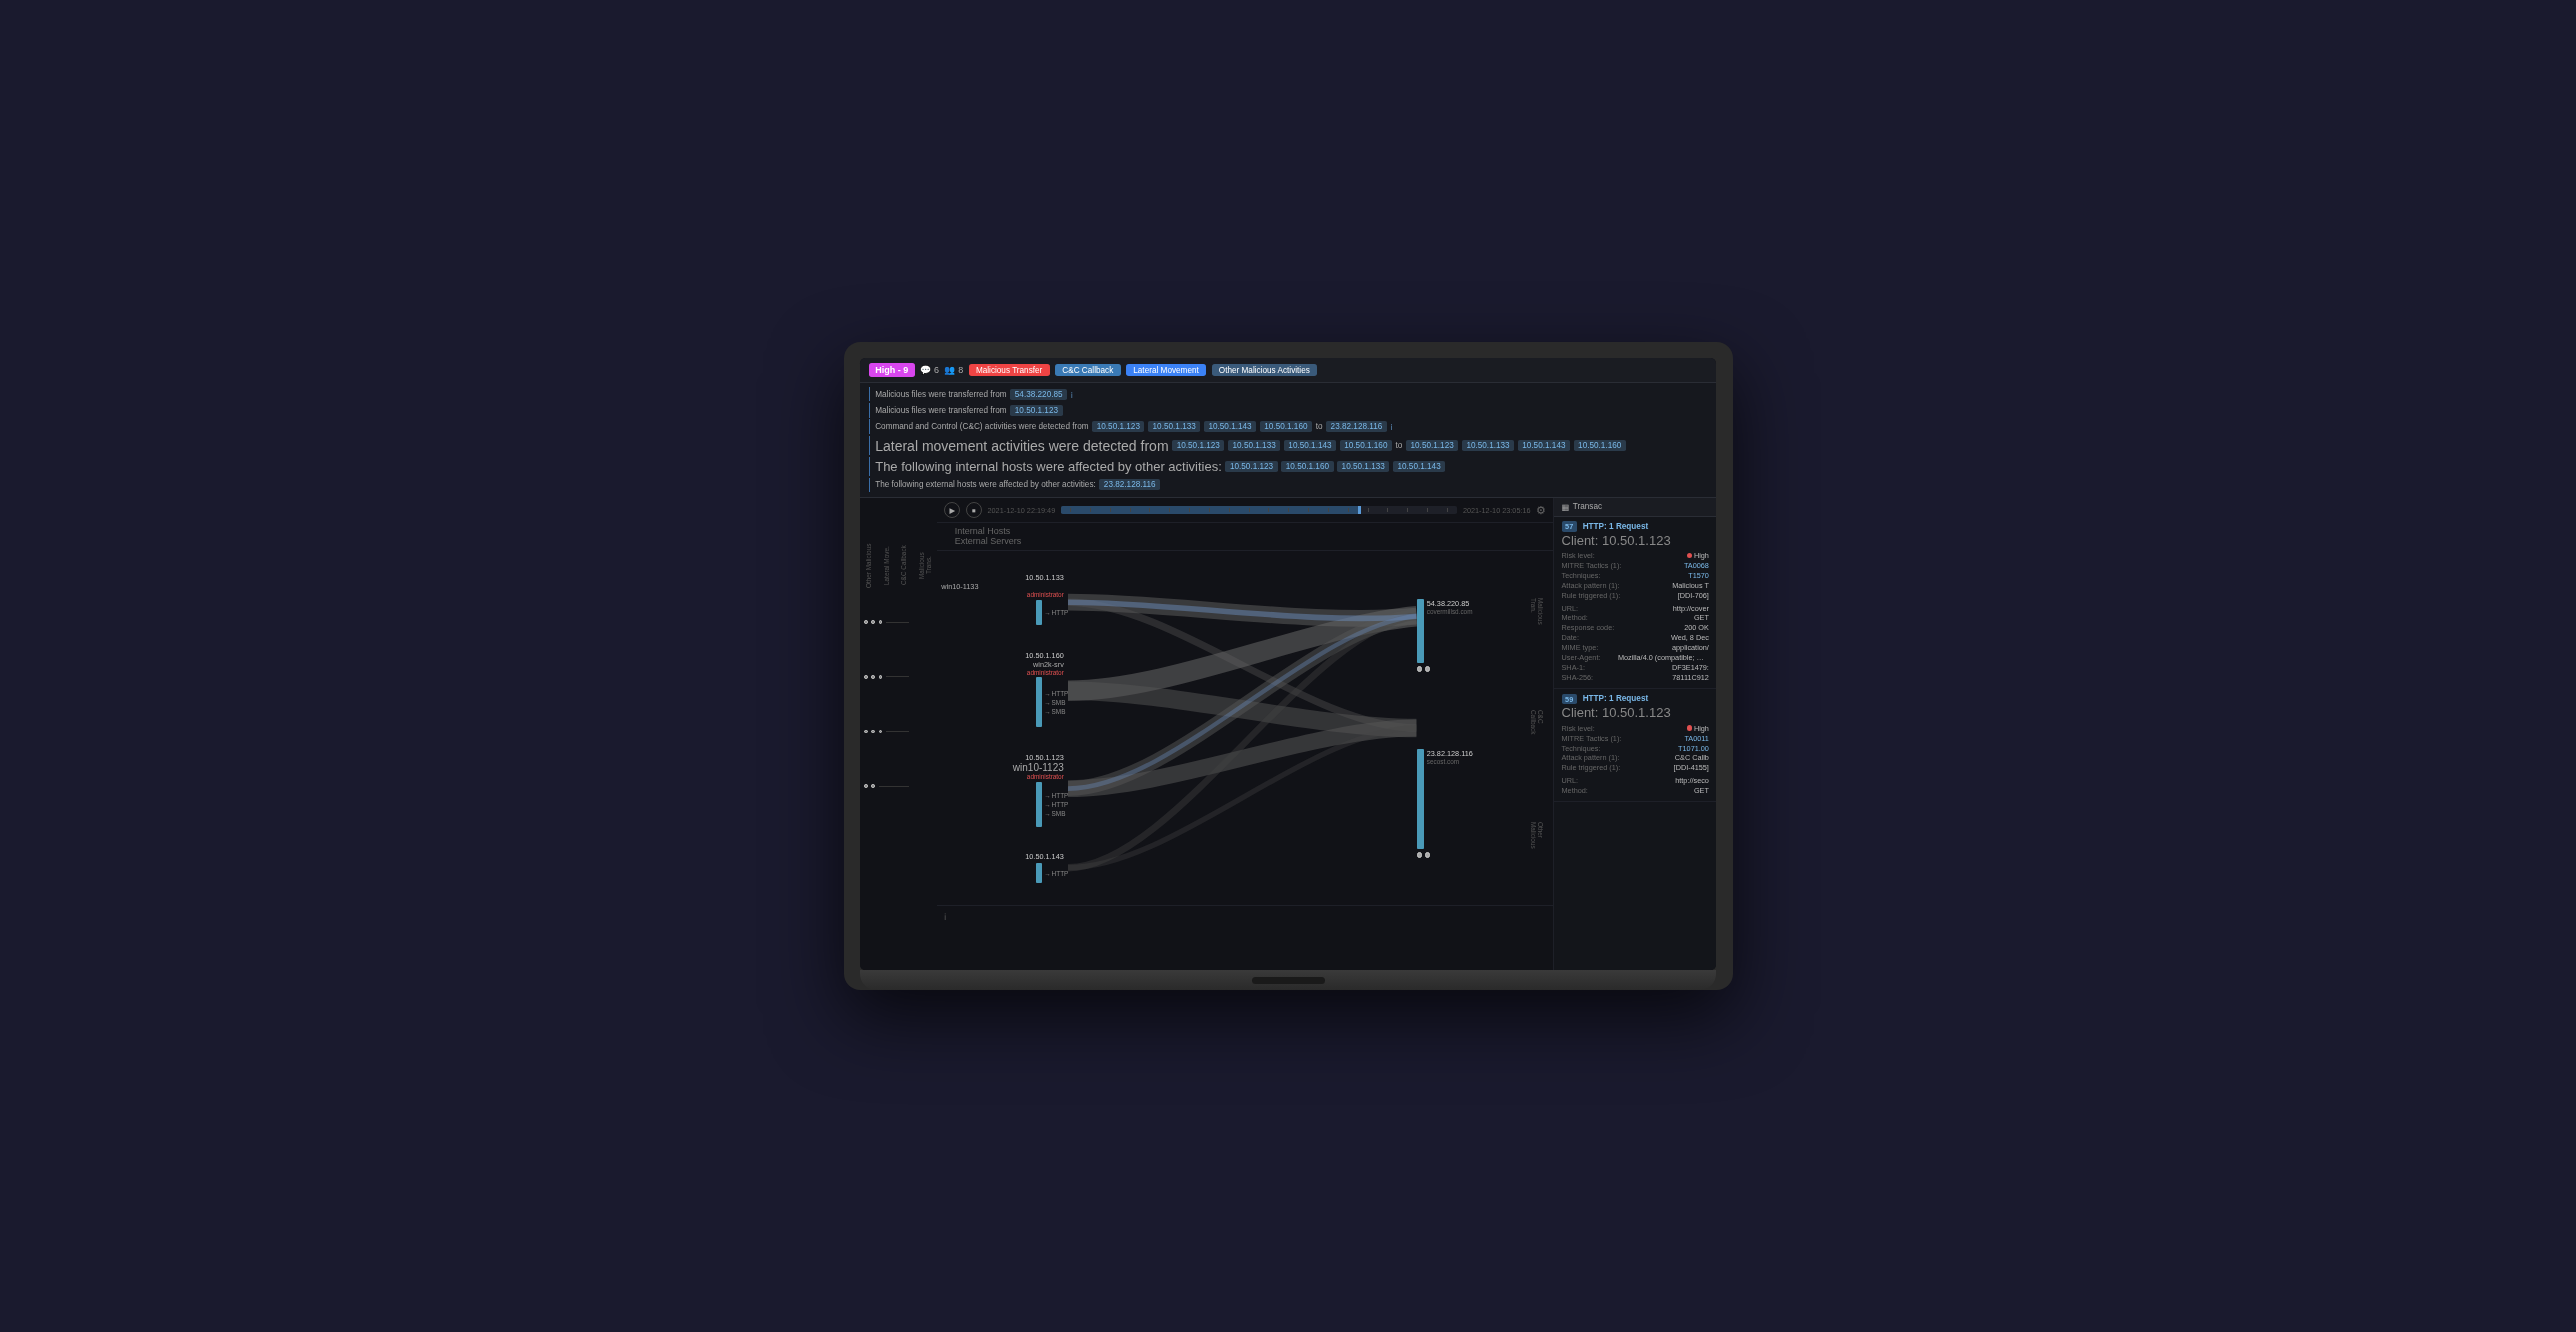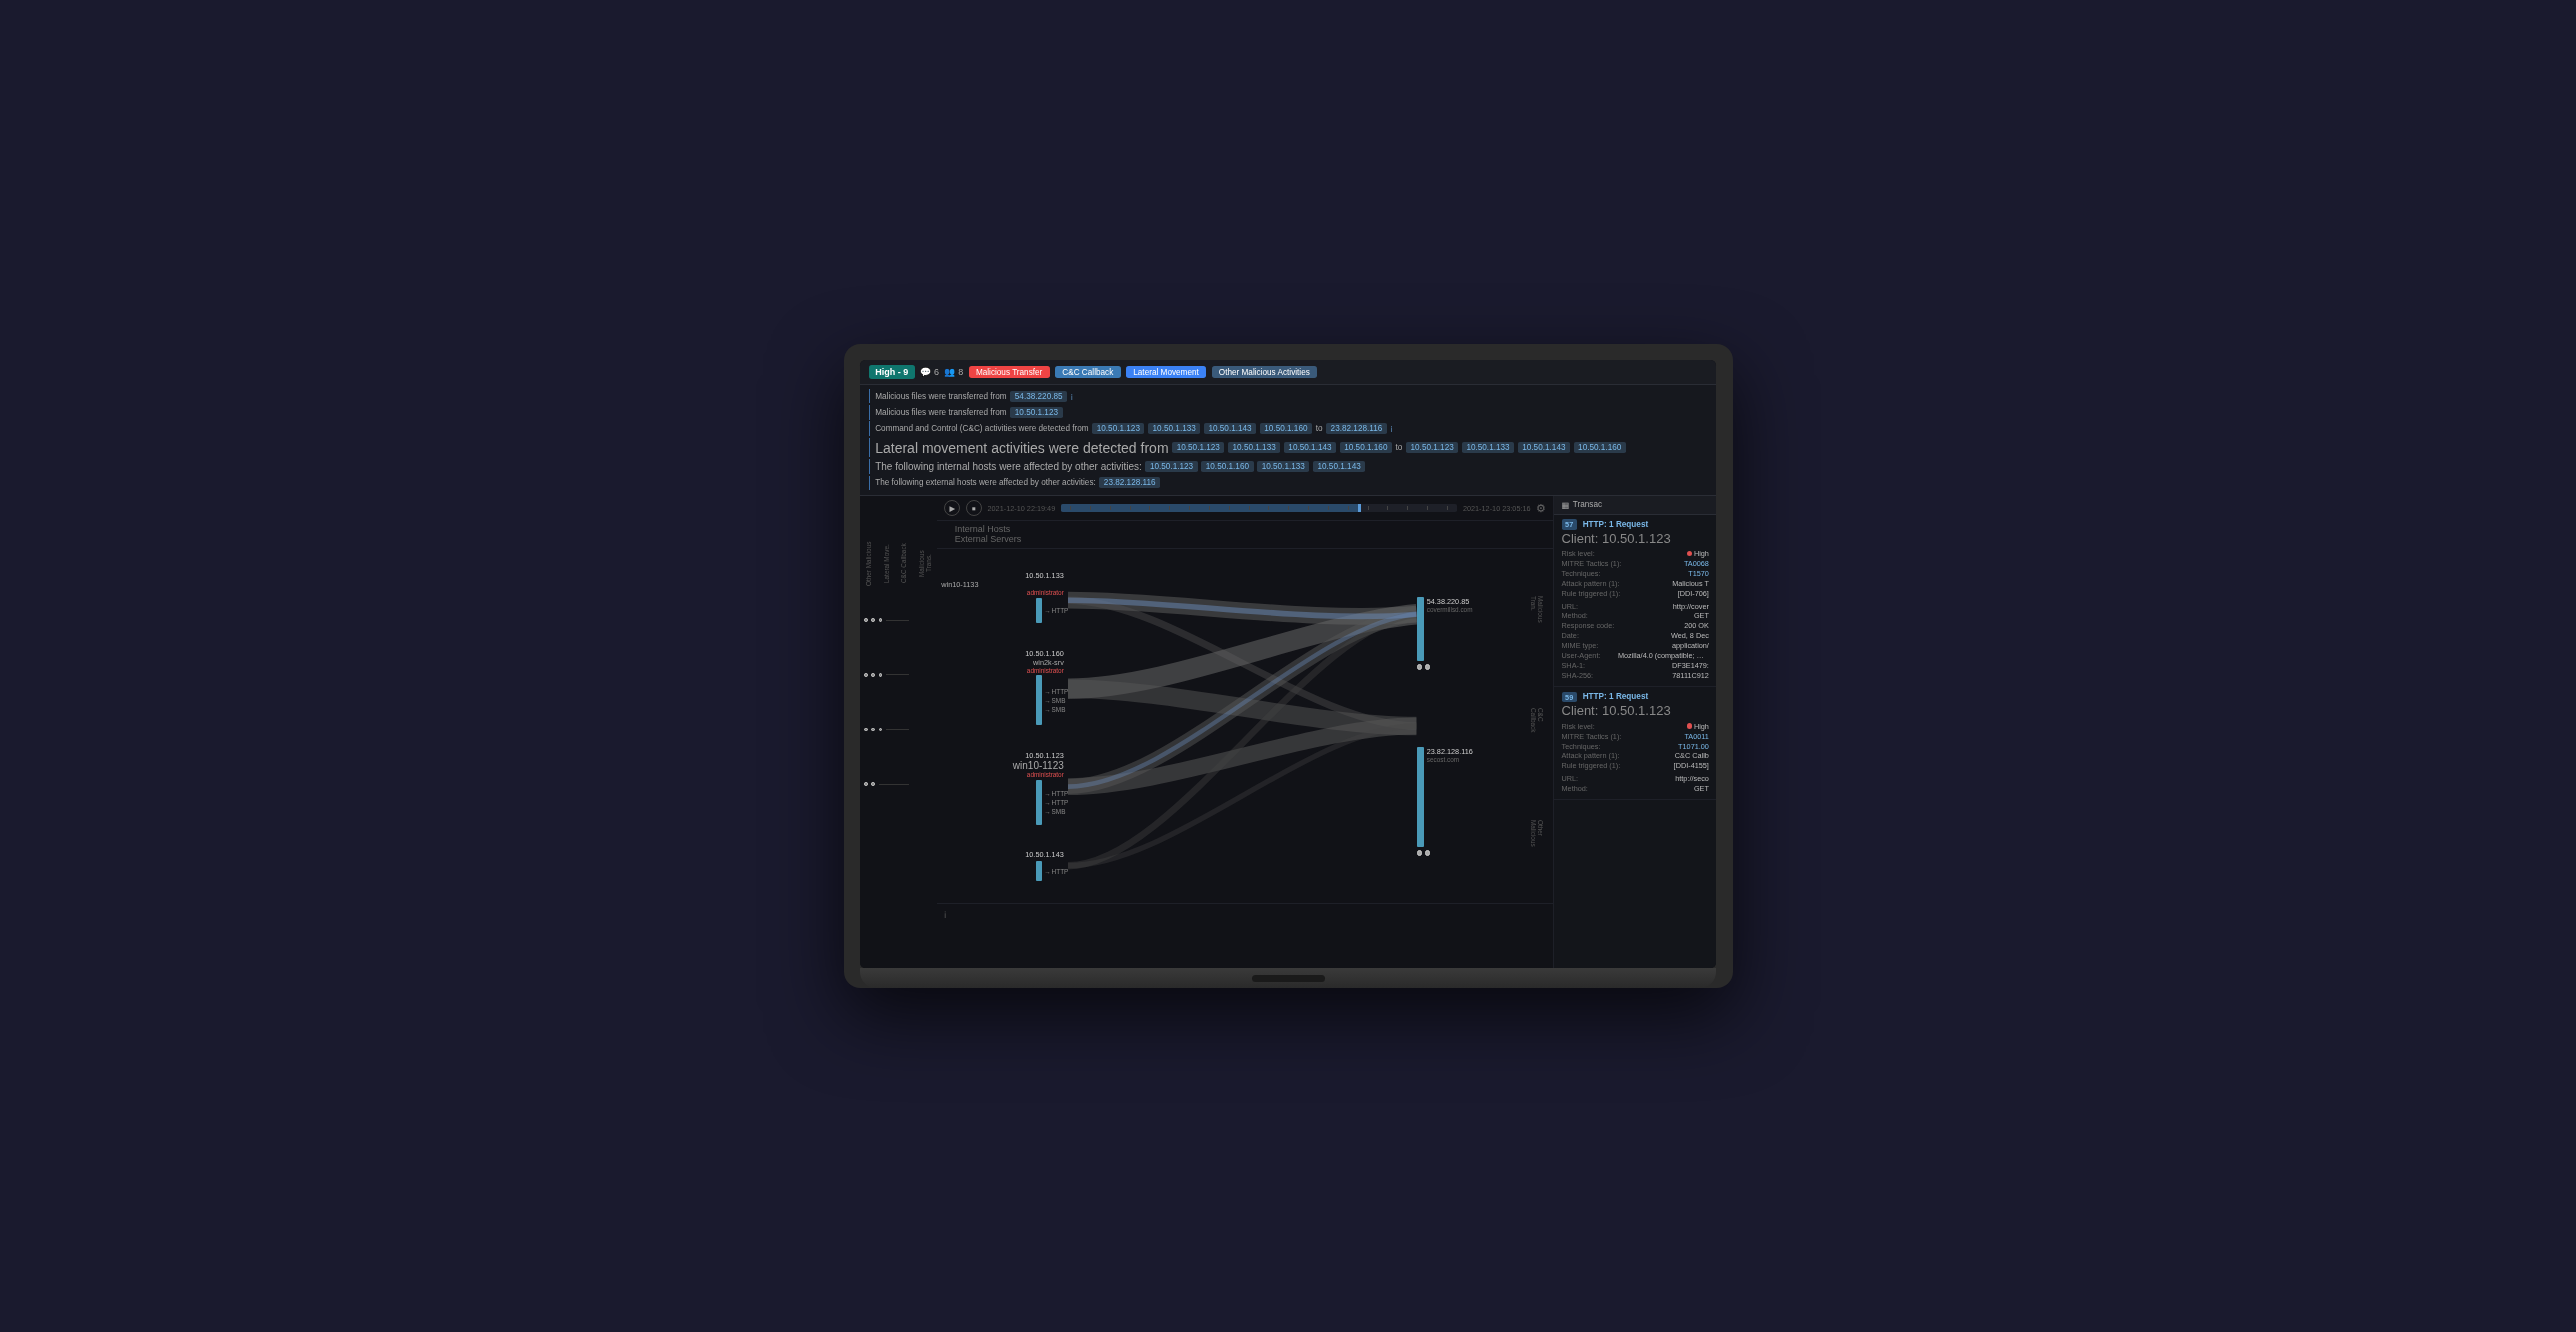--- a/index.html
+++ b/index.html
@@ -44,21 +44,21 @@
     .top-bar {
       background: #1a1c22;
       padding: 5.4px 9px;
       display: flex;
       align-items: center;
       gap: 5.4px;
       flex-wrap: wrap;
       border-bottom: 0.9px solid #2a2d35;
     }
     .severity-badge {
-      background: #0f766e;
+      background: #d946ef;
       color: #fff;
       font-size: 9px;
       font-weight: bold;
       padding: 1.8px 6.4px;
       border-radius: 2.7px;
     }
     .count-badge {
       color: #aaa;
       font-size: 9px;
       display: flex;
@@ -312,21 +312,21 @@
         <span class="ip-tag">10.50.1.133</span>
         <span class="ip-tag">10.50.1.143</span>
         <span class="ip-tag">10.50.1.160</span>
         <span style="font-size:8.2px;color:#aaa;">to</span>
         <span class="ip-tag">10.50.1.123</span>
         <span class="ip-tag">10.50.1.133</span>
         <span class="ip-tag">10.50.1.143</span>
         <span class="ip-tag">10.50.1.160</span>
       </div>
       <div class="alert-row">
-        <span style="font-size:10px;color:#aaa;">The following internal hosts were affected by other activities:</span>
+        <span style="font-size:13px;color:#aaa;">The following internal hosts were affected by other activities:</span>
         <span class="ip-tag">10.50.1.123</span>
         <span class="ip-tag">10.50.1.160</span>
         <span class="ip-tag">10.50.1.133</span>
         <span class="ip-tag">10.50.1.143</span>
       </div>
       <div class="alert-row">
         <span style="font-size:8.2px;color:#aaa;">The following external hosts were affected by other activities:</span>
         <span class="ip-tag">23.82.128.116</span>
       </div>
     </div>

